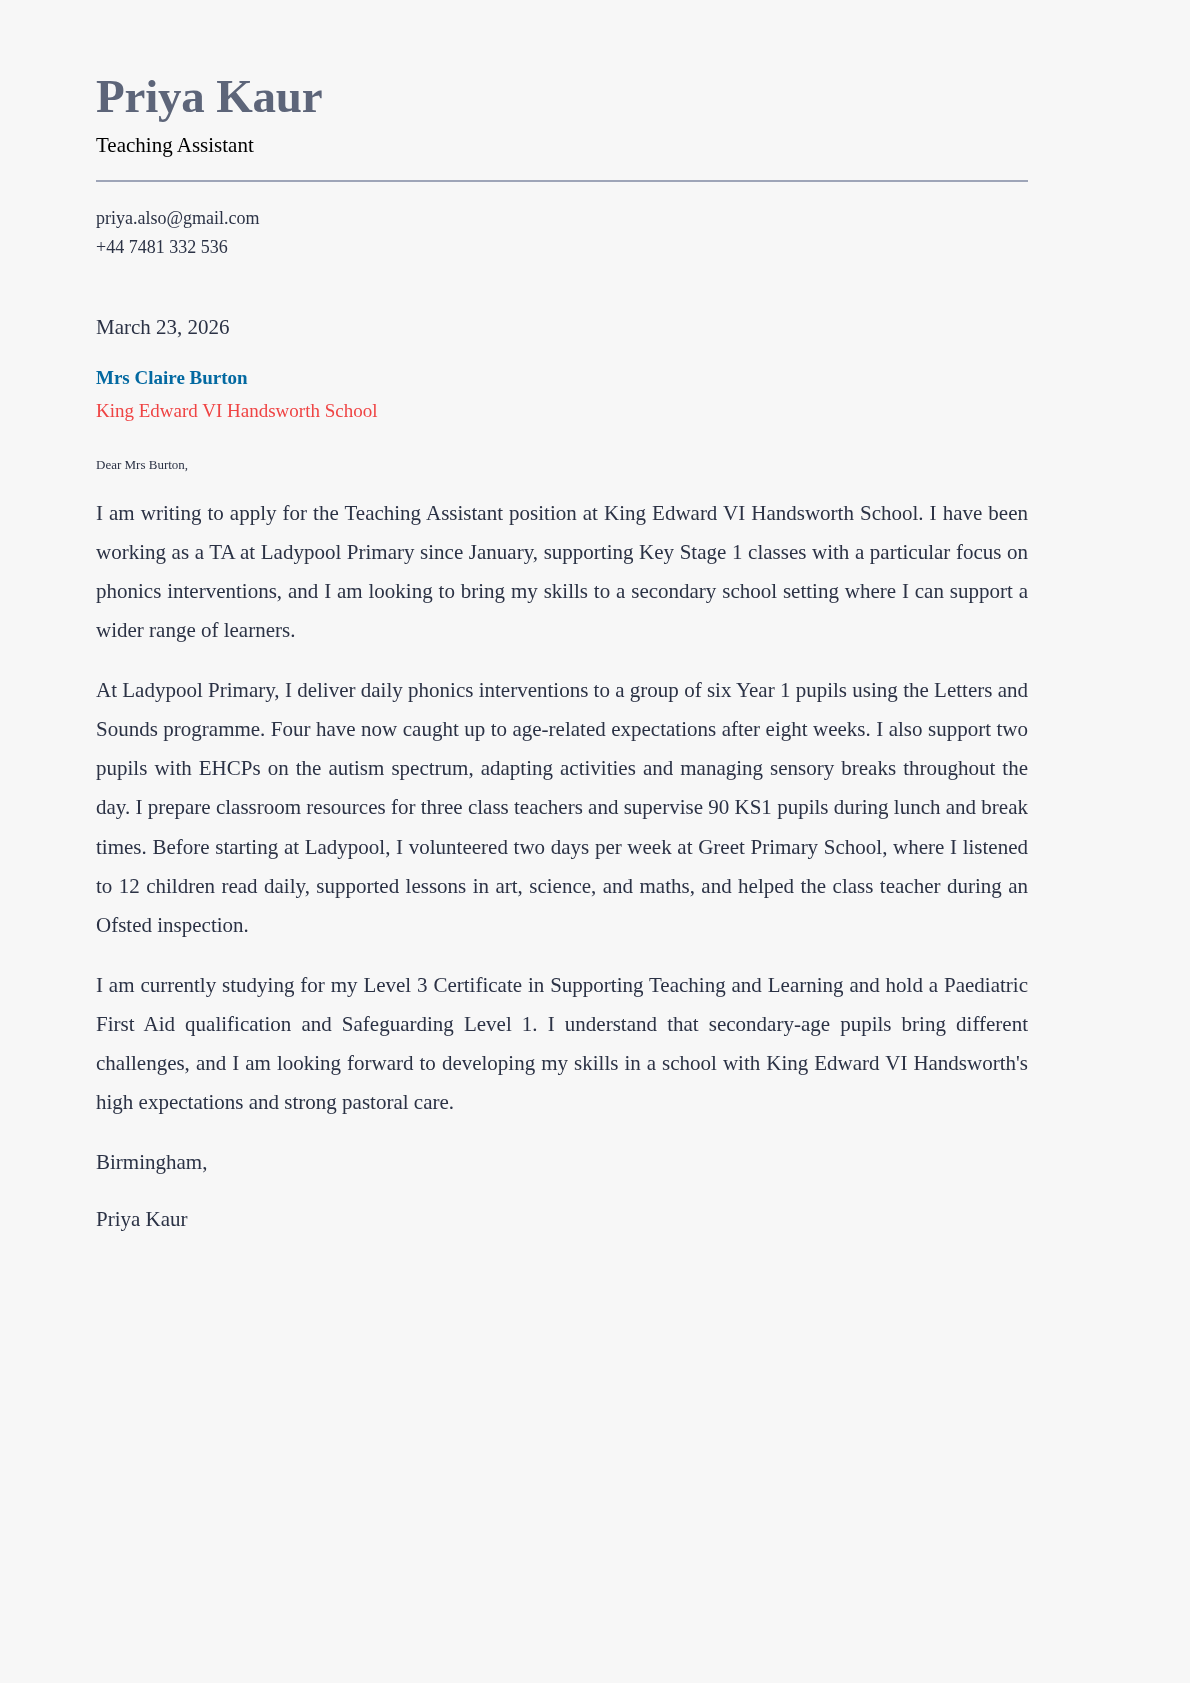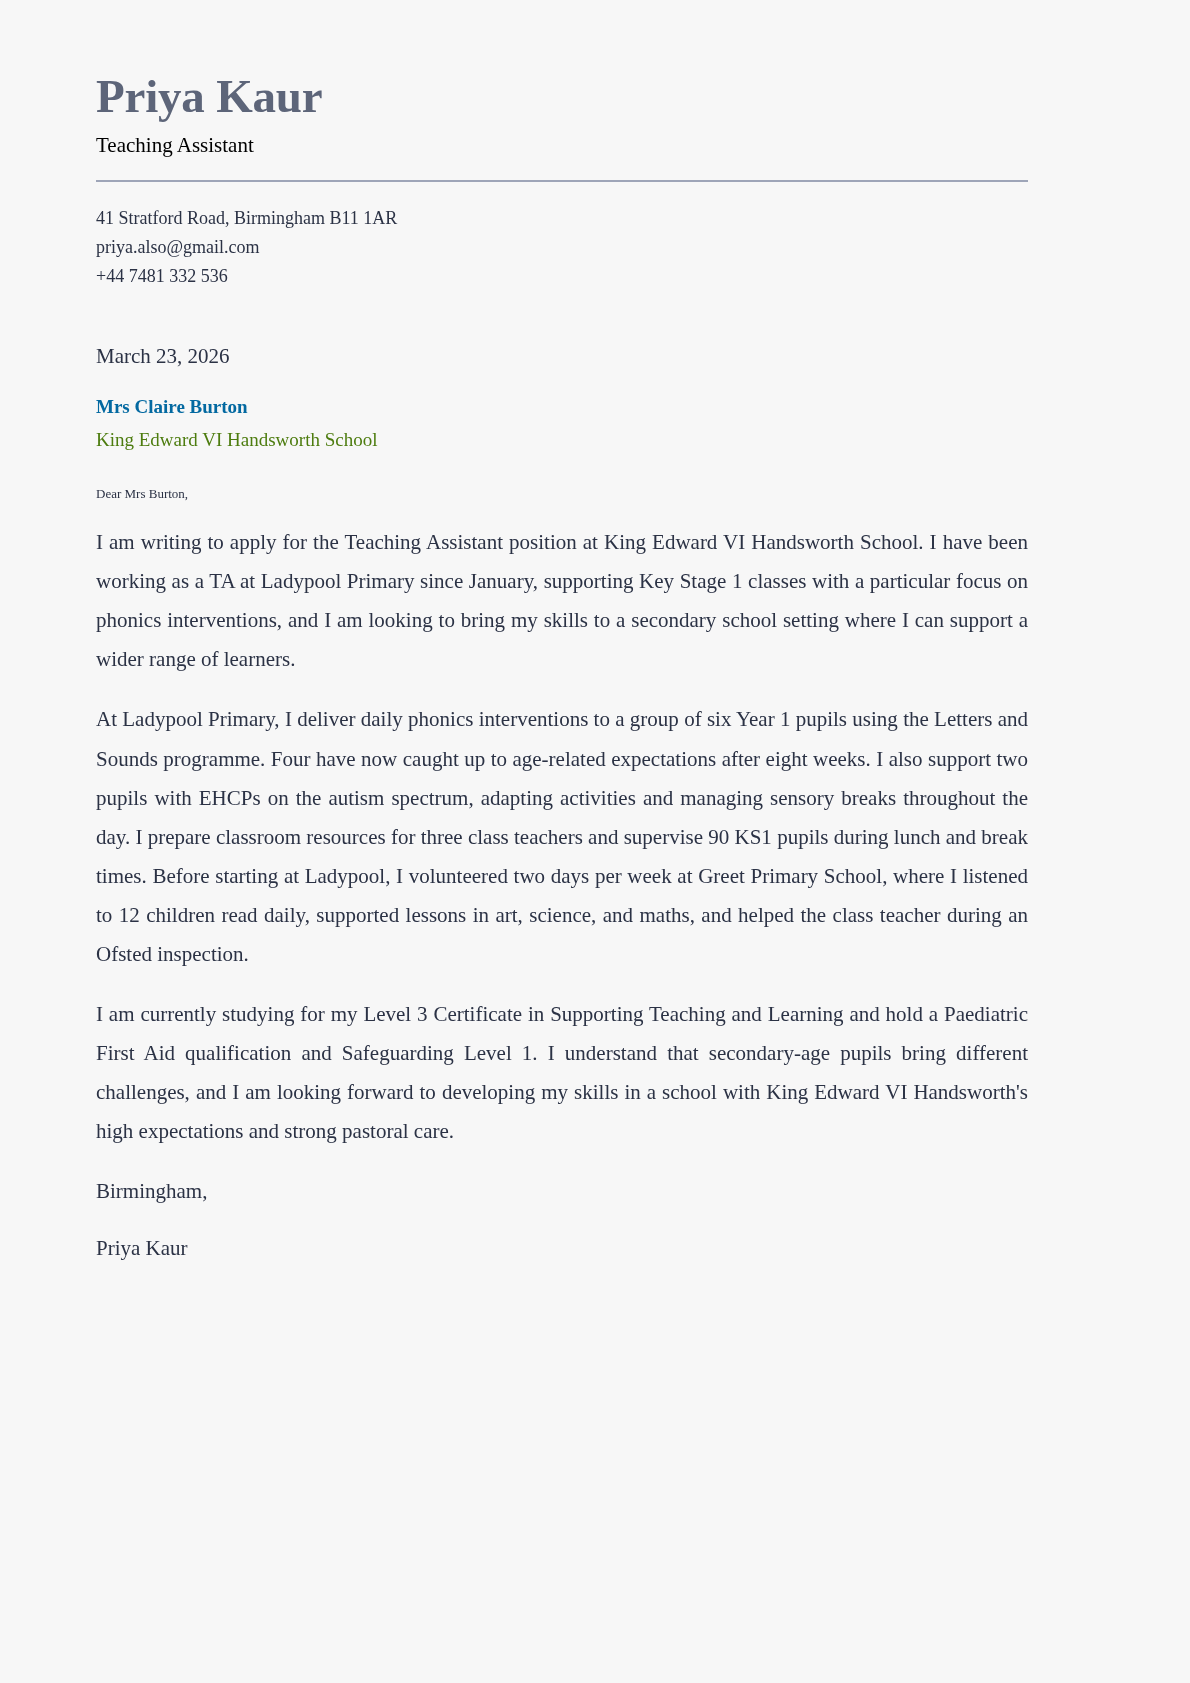--- a/index.html
+++ b/index.html
@@ -61,21 +61,21 @@
   }
   .recipient-name {
     font-size: 19px;
     font-weight: bold;
     color: #0369a1;
     margin-top: 20px;
     line-height: 1.5;
   }
   .recipient-org {
     font-size: 19px;
-    color: #4d7c0f;
+    color: #ef4444;
     margin-top: 5px;
     line-height: 1.5;
   }
 
   
   .salutation {
     font-size: 13px;
     margin-top: 29px;
     line-height: 1.5;
   }
@@ -103,21 +103,20 @@
 
 <div class="page">
 
   <header>
     <h1 class="name">Priya Kaur</h1>
     <div class="role">Teaching Assistant</div>
     <hr class="divider">
   </header>
 
   <section class="contact">
-    <div class="contact-line">41 Stratford Road, Birmingham B11 1AR</div>
     <div class="contact-line">priya.also@gmail.com</div>
     <div class="contact-line">+44 7481 332 536</div>
   </section>
 
   <section>
     <div class="date">March 23, 2026</div>
     <div class="recipient-name">Mrs Claire Burton</div>
     <div class="recipient-org">King Edward VI Handsworth School</div>
   </section>
 

